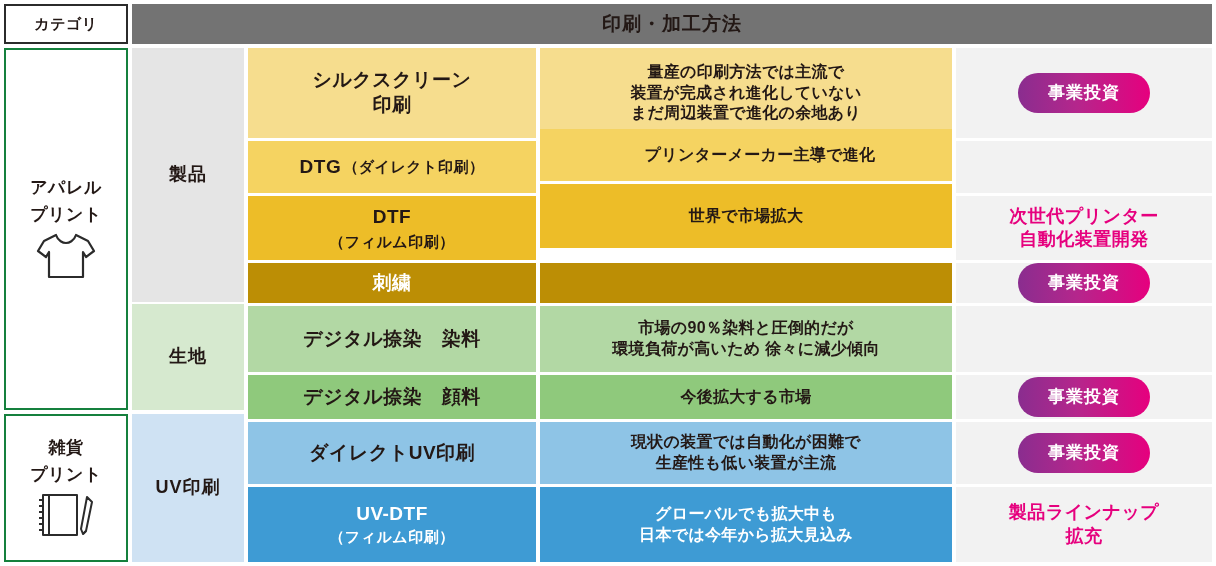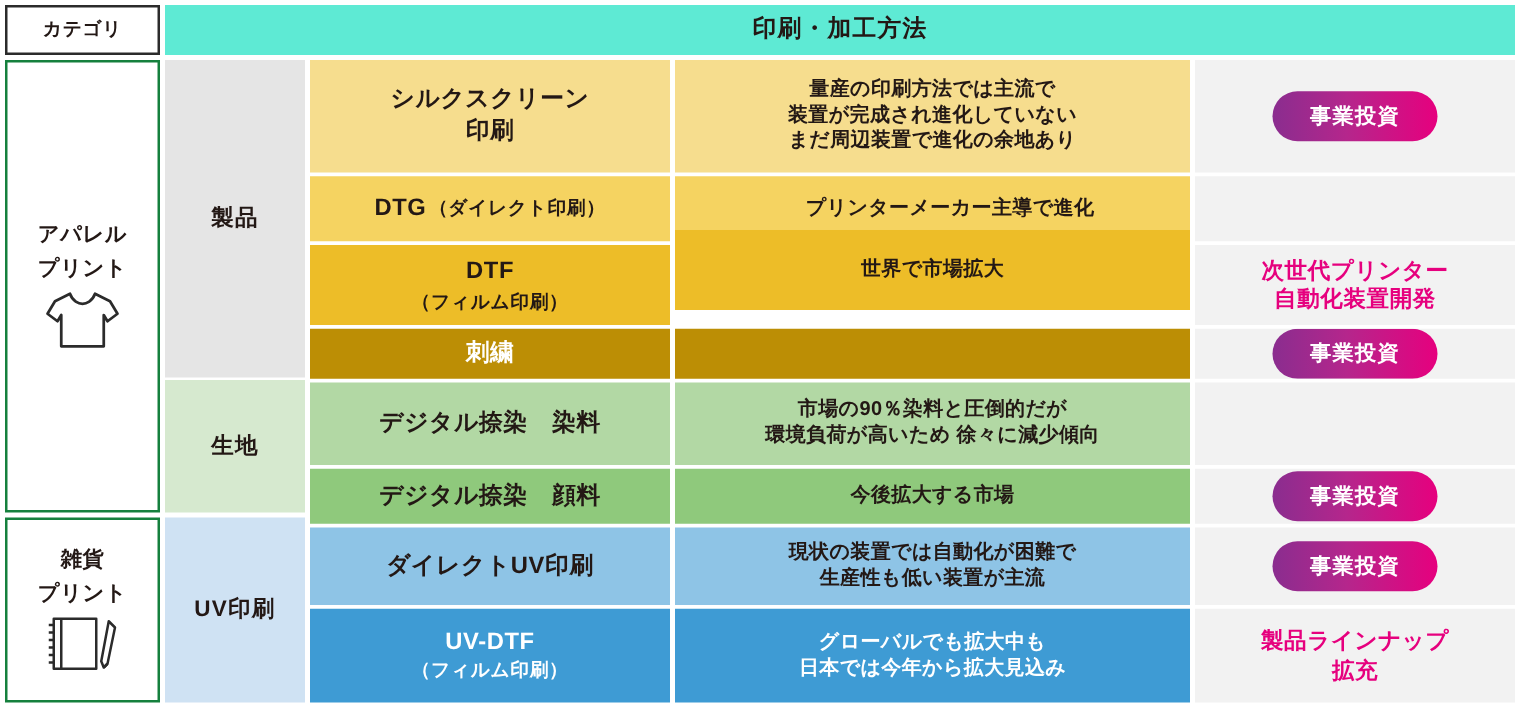--- a/index.html
+++ b/index.html
@@ -36,21 +36,21 @@
   }
 
   
   .hdr-cat {
     background: #ffffff;
     border: 2px solid #2b2b2b;
     font-size: 15px;
     letter-spacing: 0.5px;
   }
   .hdr-main {
-    background: #5eead4;
+    background: #737373;
     font-size: 19px;
     letter-spacing: 1px;
   }
 
   
   .cat-box {
     background: #ffffff;
     border: 2px solid #15803d;
     flex-direction: column;
     gap: 6px;
@@ -194,21 +194,21 @@
 装置が完成され進化していない
 まだ周辺装置で進化の余地あり</div>
   <div class="cell act" style="left:956px; top:48px; width:256px; height:90px;">
     <span class="pill">事業投資</span>
   </div>
 
   <div class="cell method m-dtg" style="left:248px; top:141px; width:288px; height:52px; flex-direction:row; gap:2px;">
     <span>DTG</span>
     <span class="inline-sub">（ダイレクト印刷）</span>
   </div>
-  <div class="cell desc d-dtg" style="left:540px; top:141px; width:412px; height:52px; white-space:pre-line;padding-left:36px;">プリンターメーカー主導で進化</div>
+  <div class="cell desc d-dtg" style="left:540px; top:129px; width:412px; height:52px; white-space:pre-line;padding-left:36px;">プリンターメーカー主導で進化</div>
   <div class="cell act" style="left:956px; top:141px; width:256px; height:52px;"></div>
 
   <div class="cell method m-dtf" style="left:248px; top:196px; width:288px; height:64px; flex-direction:column; gap:2px;">
     <span>DTF</span>
     <span class="inline-sub">（フィルム印刷）</span>
   </div>
   <div class="cell desc d-dtf" style="left:540px; top:184px; width:412px; height:64px; white-space:pre-line;">世界で市場拡大</div>
   <div class="cell act" style="left:956px; top:196px; width:256px; height:64px;">
     <span class="act-text" style="white-space:pre-line;">次世代プリンター
 自動化装置開発</span>

